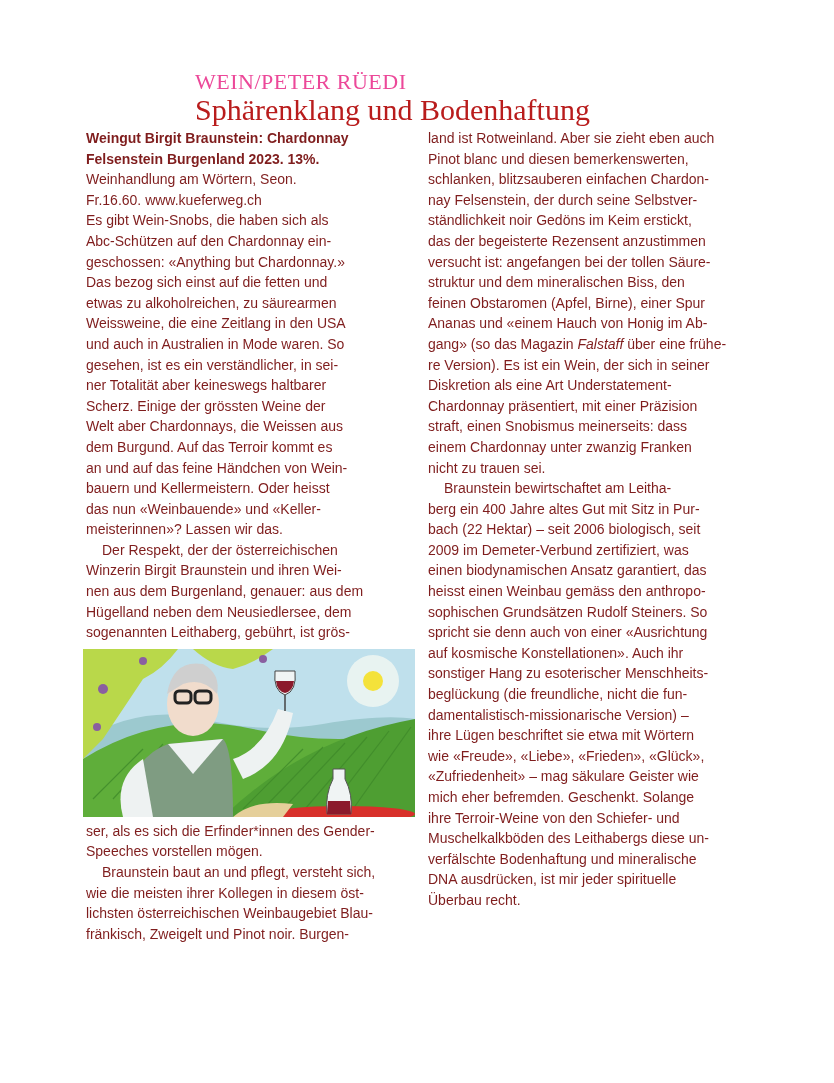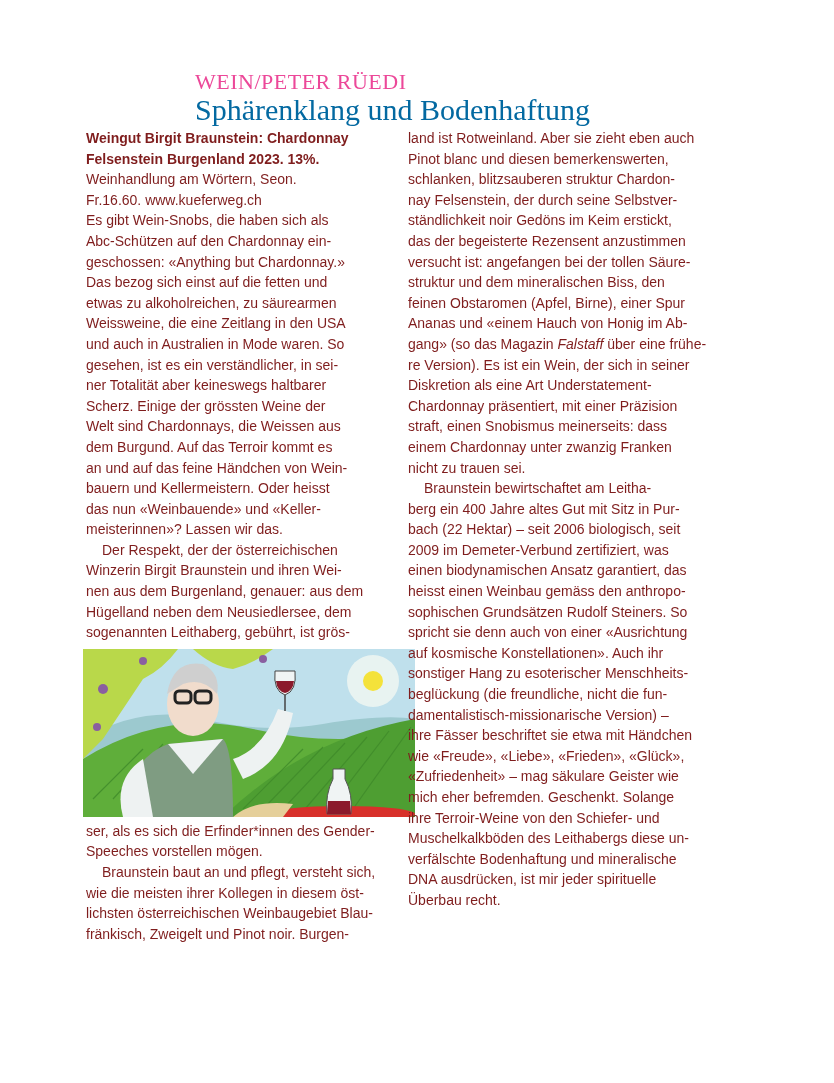--- a/index.html
+++ b/index.html
@@ -1,23 +1,23 @@
 <!DOCTYPE html>
 <html><head>
 <meta charset="utf-8">
 <style>
   html, body { margin: 0; padding: 0; background: #ffffff; }
   body { width: 834px; height: 1083px; position: relative; overflow: hidden;
          font-family: "DejaVu Serif", "Liberation Serif", serif; color: #1c1c1c; }
   .header { position: absolute; left: 195px; top: 70px; }
   .kicker { font-family: "Liberation Serif", serif; font-size: 22px; letter-spacing: 0.5px; line-height: 24px; color: #ec4899; }
-  .title { font-family: "Liberation Serif", serif; font-size: 30px; line-height: 32px; color: #0369a1; }
+  .title { font-family: "Liberation Serif", serif; font-size: 30px; line-height: 32px; color: #b91c1c; }
   .col { position: absolute; top: 128px; font-family: Liberation Sans, sans-serif; font-size: 14px; line-height: 20.6px; color: #7f1d1d; }
   .col-left { left: 86px; width: 330px; }
-  .col-right { left: 408px; width: 335px; }
+  .col-right { left: 428px; width: 335px; }
   .line { white-space: nowrap; height: 20.6px; }
   .bold { font-weight: bold; }
   .indent { padding-left: 16px; }
   em { font-style: italic; }
   .illustration { display: block; width: 332px; height: 168px; margin: 6px 0 4px -3px; position: relative; overflow: hidden; }
 </style>
 </head>
 <body>
 
 <div class="header">
@@ -37,21 +37,21 @@
     <div class="line">Es gibt Wein-Snobs, die haben sich als</div>
     <div class="line">Abc-Schützen auf den Chardonnay ein-</div>
     <div class="line">geschossen: «Anything but Chardonnay.»</div>
     <div class="line">Das bezog sich einst auf die fetten und</div>
     <div class="line">etwas zu alkoholreichen, zu säurearmen</div>
     <div class="line">Weissweine, die eine Zeitlang in den USA</div>
     <div class="line">und auch in Australien in Mode waren. So</div>
     <div class="line">gesehen, ist es ein verständlicher, in sei-</div>
     <div class="line">ner Totalität aber keineswegs haltbarer</div>
     <div class="line">Scherz. Einige der grössten Weine der</div>
-    <div class="line">Welt sind Chardonnays, die Weissen aus</div>
+    <div class="line">Welt aber Chardonnays, die Weissen aus</div>
     <div class="line">dem Burgund. Auf das Terroir kommt es</div>
     <div class="line">an und auf das feine Händchen von Wein-</div>
     <div class="line">bauern und Kellermeistern. Oder heisst</div>
     <div class="line">das nun «Weinbauende» und «Keller-</div>
     <div class="line">meisterinnen»? Lassen wir das.</div>
   </div>
 
   <div>
     <div class="line indent">Der Respekt, der der österreichischen</div>
     <div class="line">Winzerin Birgit Braunstein und ihren Wei-</div>
@@ -112,21 +112,21 @@
     <div class="line">wie die meisten ihrer Kollegen in diesem öst-</div>
     <div class="line">lichsten österreichischen Weinbaugebiet Blau-</div>
     <div class="line">fränkisch, Zweigelt und Pinot noir. Burgen-</div>
   </div>
 </div>
 
 <div class="col col-right">
   <div>
     <div class="line">land ist Rotweinland. Aber sie zieht eben auch</div>
     <div class="line">Pinot blanc und diesen bemerkenswerten,</div>
-    <div class="line">schlanken, blitzsauberen struktur Chardon-</div>
+    <div class="line">schlanken, blitzsauberen einfachen Chardon-</div>
     <div class="line">nay Felsenstein, der durch seine Selbstver-</div>
     <div class="line">ständlichkeit noir Gedöns im Keim erstickt,</div>
     <div class="line">das der begeisterte Rezensent anzustimmen</div>
     <div class="line">versucht ist: angefangen bei der tollen Säure-</div>
     <div class="line">struktur und dem mineralischen Biss, den</div>
     <div class="line">feinen Obstaromen (Apfel, Birne), einer Spur</div>
     <div class="line">Ananas und «einem Hauch von Honig im Ab-</div>
     <div class="line"><span>gang» (so das Magazin </span><em>Falstaff</em><span> über eine frühe-</span></div>
     <div class="line">re Version). Es ist ein Wein, der sich in seiner</div>
     <div class="line">Diskretion als eine Art Understatement-</div>
@@ -142,21 +142,21 @@
     <div class="line">bach (22 Hektar) – seit 2006 biologisch, seit</div>
     <div class="line">2009 im Demeter-Verbund zertifiziert, was</div>
     <div class="line">einen biodynamischen Ansatz garantiert, das</div>
     <div class="line">heisst einen Weinbau gemäss den anthropo-</div>
     <div class="line">sophischen Grundsätzen Rudolf Steiners. So</div>
     <div class="line">spricht sie denn auch von einer «Ausrichtung</div>
     <div class="line">auf kosmische Konstellationen». Auch ihr</div>
     <div class="line">sonstiger Hang zu esoterischer Menschheits-</div>
     <div class="line">beglückung (die freundliche, nicht die fun-</div>
     <div class="line">damentalistisch-missionarische Version) –</div>
-    <div class="line">ihre Fässer beschriftet sie etwa mit Händchen</div>
+    <div class="line">ihre Lügen beschriftet sie etwa mit Wörtern</div>
     <div class="line">wie «Freude», «Liebe», «Frieden», «Glück»,</div>
     <div class="line">«Zufriedenheit» – mag säkulare Geister wie</div>
     <div class="line">mich eher befremden. Geschenkt. Solange</div>
     <div class="line">ihre Terroir-Weine von den Schiefer- und</div>
     <div class="line">Muschelkalkböden des Leithabergs diese un-</div>
     <div class="line">verfälschte Bodenhaftung und mineralische</div>
     <div class="line">DNA ausdrücken, ist mir jeder spirituelle</div>
     <div class="line">Überbau recht.</div>
   </div>
 </div>

